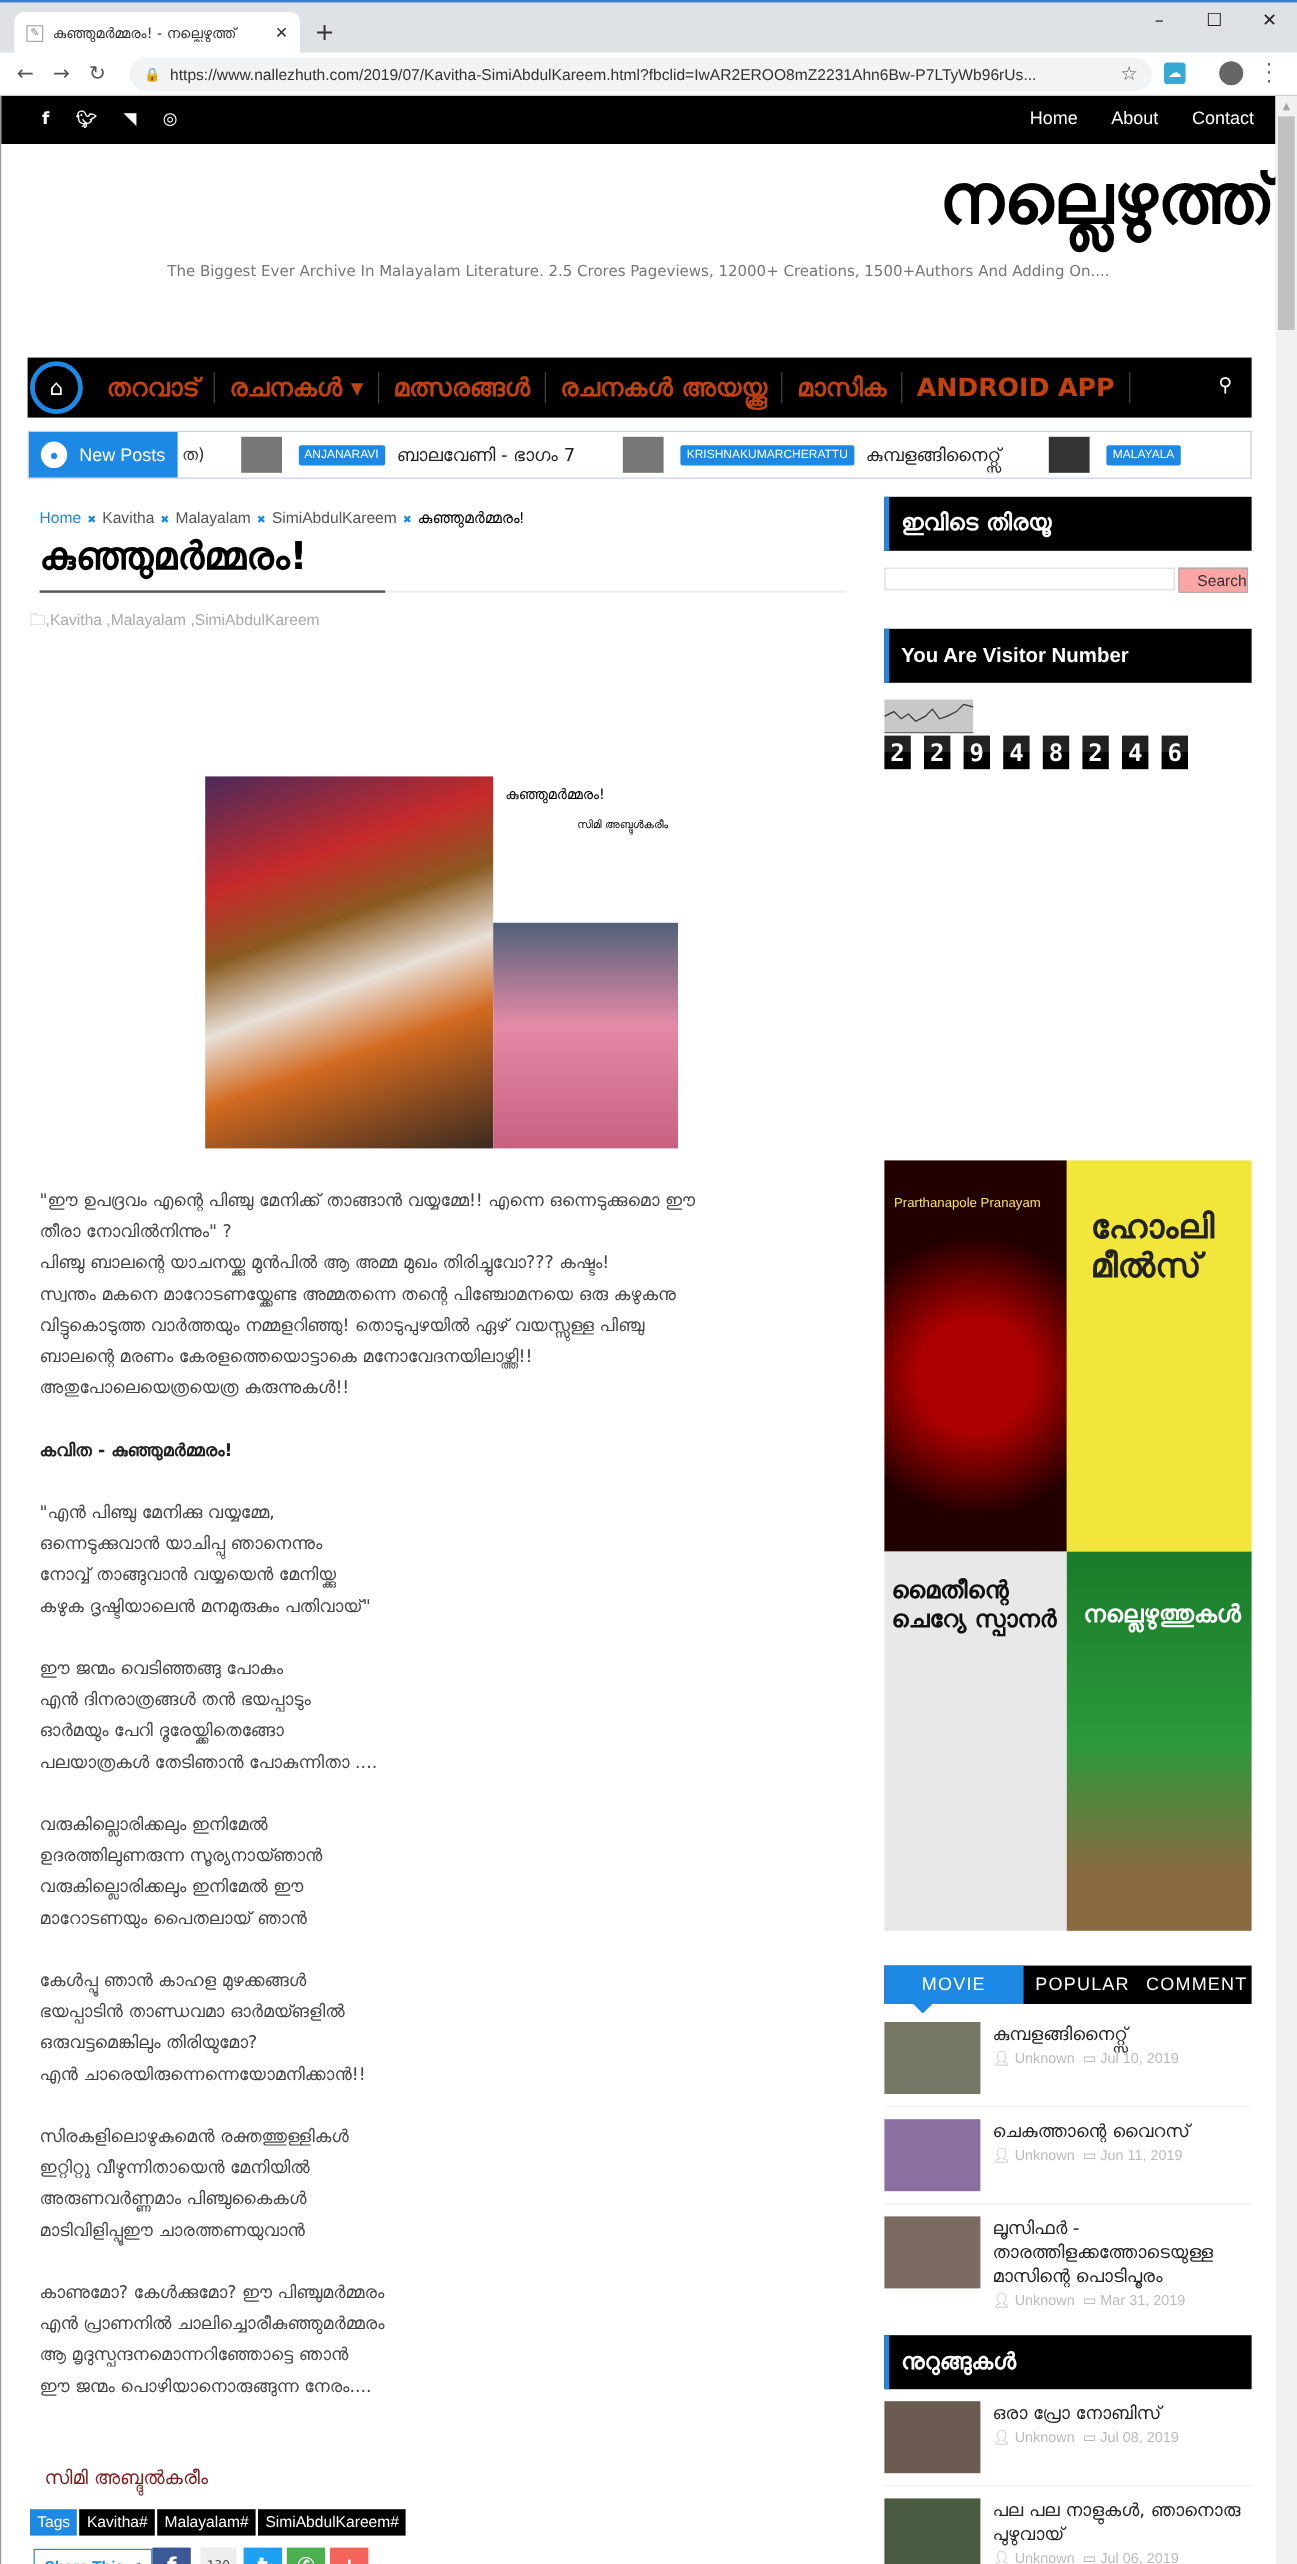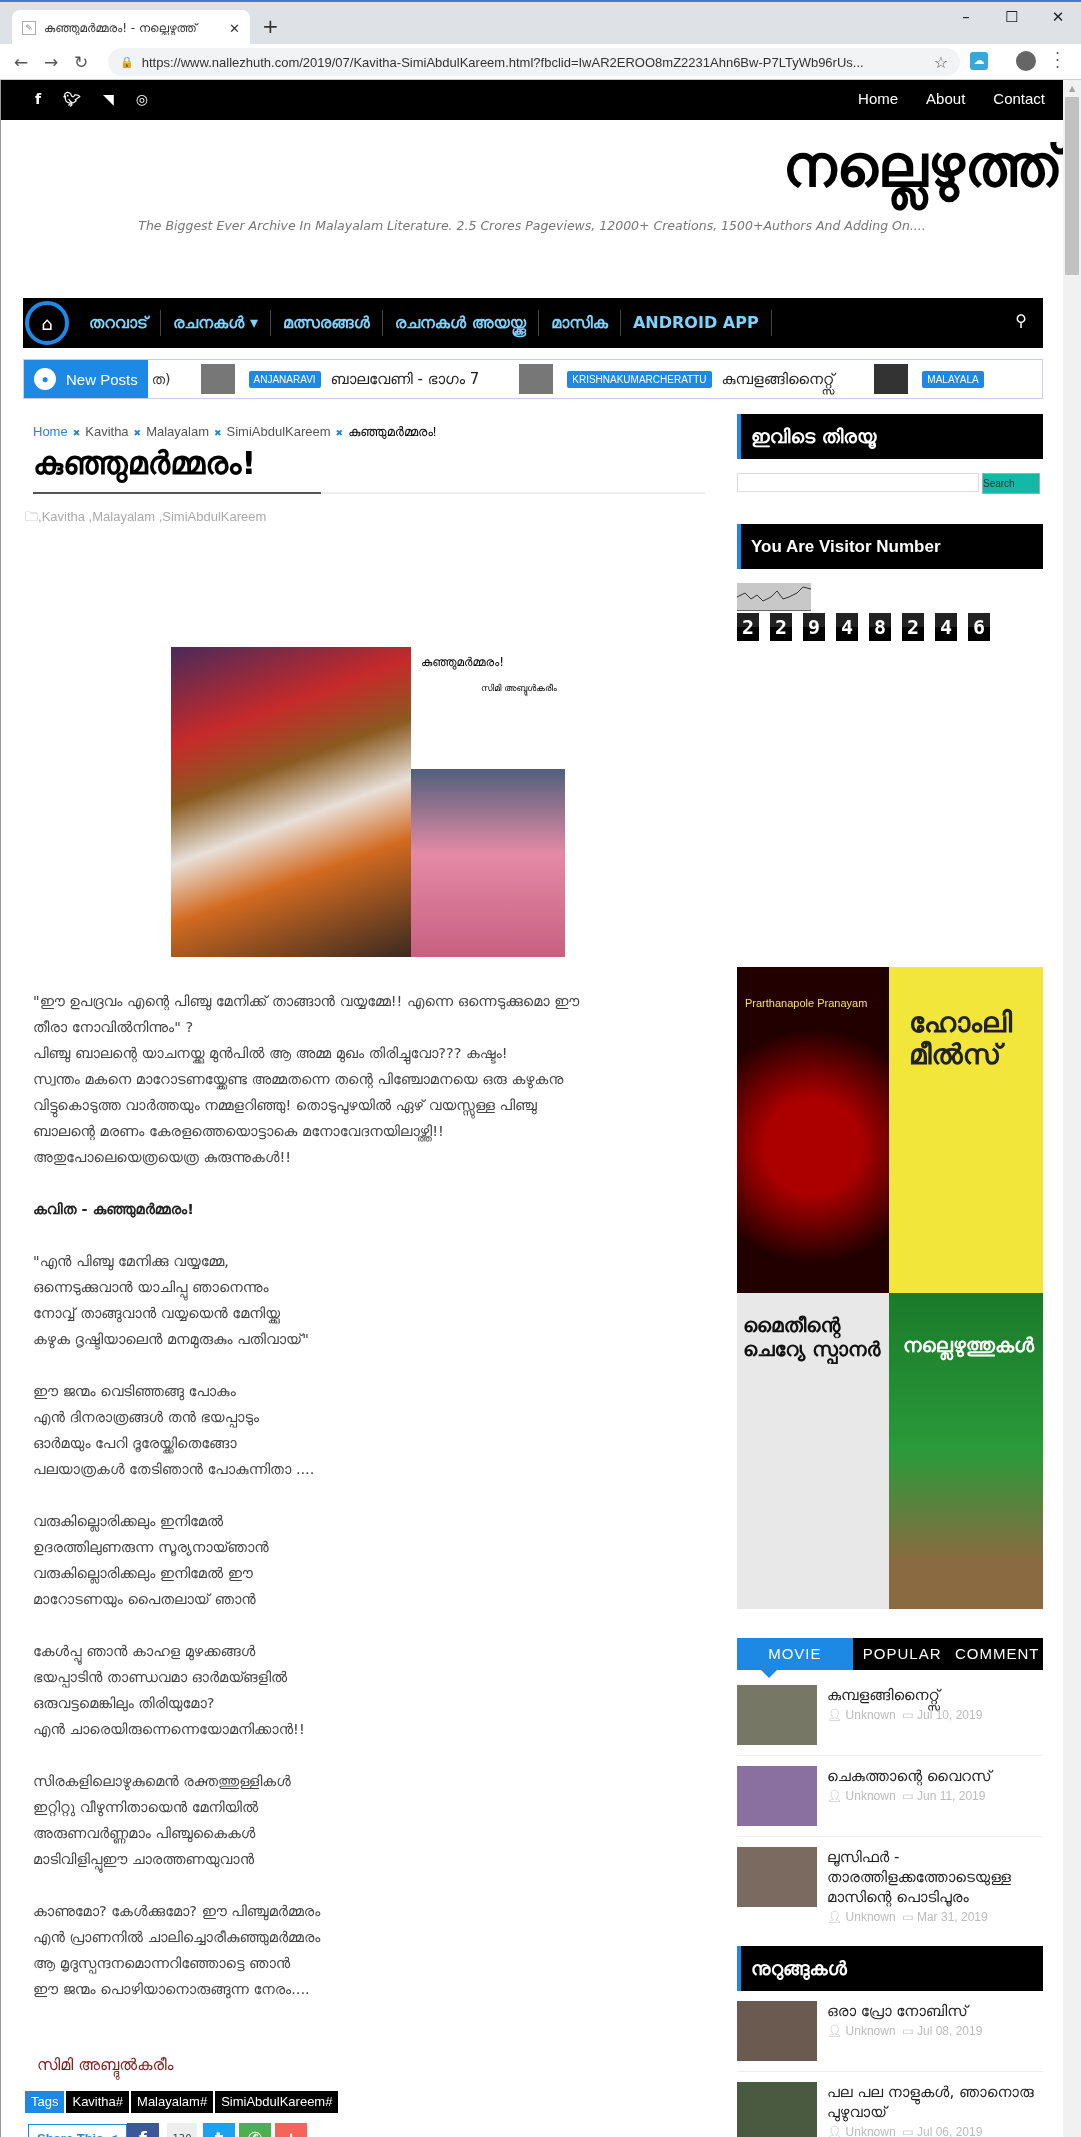--- a/index.html
+++ b/index.html
@@ -22,24 +22,24 @@
 .avatar{position:absolute;left:1016px;top:7px;width:20px;height:20px;border-radius:50%;background:#666}
 .menu{position:absolute;left:1055px;top:6px;font-size:16px;color:#555;line-height:7px}
 .page{position:absolute;left:0;top:80px;width:1063px;height:2057px;overflow:hidden;border-left:1px solid #999}
 .scrollbar{position:absolute;left:1063px;top:80px;width:18px;height:2057px;background:#f1f1f1}
 .scrollbar .up{height:17px;text-align:center;font-size:8px;color:#a3a3a3;line-height:17px}
 .scrollbar .thumb{position:absolute;left:2px;top:17px;width:14px;height:178px;background:#c1c1c1}
 .topbar{position:absolute;left:0;top:0;width:1062px;height:40px;background:#000;color:#fff}
 .social{position:absolute;left:34px;top:11px;display:flex;gap:22px;font-size:14px;font-weight:bold}
 .toplinks{position:absolute;right:18px;top:10px;display:flex;gap:28px;font-size:15px;font-family:"Liberation Sans",sans-serif}
 .logo{position:absolute;left:0;top:52px;width:1062px;text-align:right;font-size:58px;font-weight:bold;color:#000}
-.tagline{position:absolute;left:0;top:138px;width:1062px;text-align:center;font-size:12.5px;font-style:italic;color:#777}
+.tagline{position:absolute;left:0;top:138px;width:1062px;text-align:center;font-size:12.5px;color:#777}
 .nav{position:absolute;left:22px;top:218px;width:1020px;height:50px;background:#000;display:flex;align-items:center}
 .home{width:44px;height:44px;border-radius:50%;border:4px solid #1e88e5;margin-left:2px;display:flex;align-items:center;justify-content:center;color:#fff;font-size:18px}
-.navitem{color:#7dd3fc;font-size:16px;font-weight:bold;padding:0 12px;border-right:1px solid #444;height:26px;line-height:26px;white-space:nowrap}
+.navitem{color:#c2410c;font-size:21px;font-weight:bold;padding:0 12px;border-right:1px solid #444;height:26px;line-height:26px;white-space:nowrap}
 .navitem:last-of-type{border-right:none}
 .navsearch{position:absolute;right:16px;top:13px;color:#fff;font-size:16px;font-weight:bold}
 .ticker{position:absolute;left:22px;top:279px;width:1020px;height:40px;border:1px solid #cce;display:flex;align-items:center;overflow:hidden;white-space:nowrap}
 .ticker .label{background:#1e88e5;color:#fff;height:40px;display:flex;align-items:center;padding:0 10px;font-size:15px;font-family:"Liberation Sans",sans-serif}
 .ticker .label .ic{width:22px;height:22px;border-radius:50%;background:#fff;color:#1e88e5;font-size:12px;display:flex;align-items:center;justify-content:center;margin-right:10px}
 .tk{display:flex;align-items:center;margin-left:14px;font-size:15px;color:#222}
 .tk .thumb{width:34px;height:30px;background:#777;margin-right:14px}
 .tk .badge{background:#1e88e5;color:#fff;font-size:10px;padding:3px 5px;border-radius:2px;margin-right:10px;font-family:"Liberation Sans",sans-serif}
 .crumbs{position:absolute;left:32px;top:344px;font-size:13px;color:#555;font-family:"Liberation Sans",sans-serif}
 .crumbs .home-link{color:#1e88e5}
@@ -62,21 +62,21 @@
 .tags span{height:22px;line-height:22px;padding:0 6px;color:#fff;background:#000}
 .tags .lbl{background:#1e88e5}
 .share{position:absolute;left:27px;top:2043px;display:flex;align-items:center;height:32px}
 .share .st{border:1px solid #1e88e5;color:#1e88e5;font-weight:bold;font-size:13px;height:30px;line-height:28px;padding:0 8px;font-family:"Liberation Sans",sans-serif}
 .sb{width:32px;height:32px;color:#fff;font-weight:bold;font-size:18px;text-align:center;line-height:32px;margin-right:4px}
 .fb{background:#3b5998;margin-right:8px}.tw{background:#1da1f2}.wa{background:#4caf50}.pl{background:#f4645a}
 .cnt{width:30px;height:32px;background:#eee;color:#444;font-size:10px;text-align:center;line-height:32px;margin-right:6px}
 .side{position:absolute;left:736px;top:0;width:306px}
 .wh{position:absolute;left:0;width:306px;height:45px;background:#000;border-left:4px solid #1e88e5;color:#fff;font-weight:bold;font-size:19px;line-height:45px;padding-left:10px}
 .sinput{position:absolute;left:0;top:393px;width:242px;height:19px;border:1px solid #ddd}
-.sbtn{position:absolute;left:245px;top:393px;width:58px;height:21px;border:1px solid #aaa;background:#14b8a6;font-size:10px;text-align:left;line-height:19px;font-family:"Liberation Sans",sans-serif}
+.sbtn{position:absolute;left:245px;top:393px;width:58px;height:21px;border:1px solid #aaa;background:#fca5a5;font-size:13px;text-align:right;line-height:19px;font-family:"Liberation Sans",sans-serif}
 .spark{position:absolute;left:0;top:503px;width:74px;height:28px;background:#c8c8c8;border-bottom:1px solid #666}
 .digits{position:absolute;left:0;top:533px;display:flex;gap:11px}
 .digits span{width:22px;height:28px;background:linear-gradient(#222 50%,#000 50%);color:#fff;font-weight:bold;font-size:20px;text-align:center;line-height:28px;font-family:"DejaVu Sans Mono",monospace}
 .books{position:absolute;left:0;top:887px;width:306px;height:642px;display:grid;grid-template-columns:152px 154px;grid-template-rows:326px 316px}
 .bk{position:relative;overflow:hidden;font-size:11px}
 .bk1{background:radial-gradient(circle at 50% 55%,#a00 25%,#200 60%)}
 .bk1 .t{position:absolute;left:8px;top:30px;color:#f4e060;font-size:11px;font-family:"Liberation Sans",sans-serif}
 .bk2{background:#f2e63a}
 .bk2 .t{position:absolute;left:20px;top:40px;font-size:28px;font-weight:bold;color:#222;line-height:32px}
 .bk3{background:#e8e8e8}

